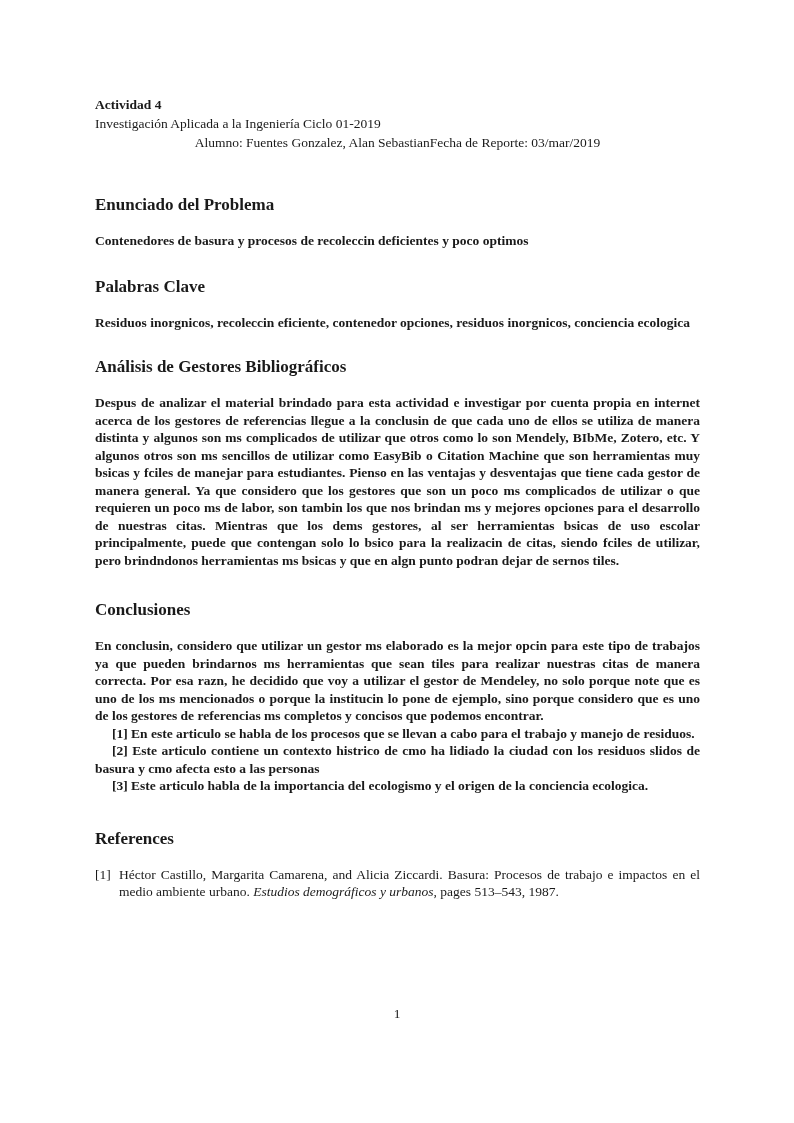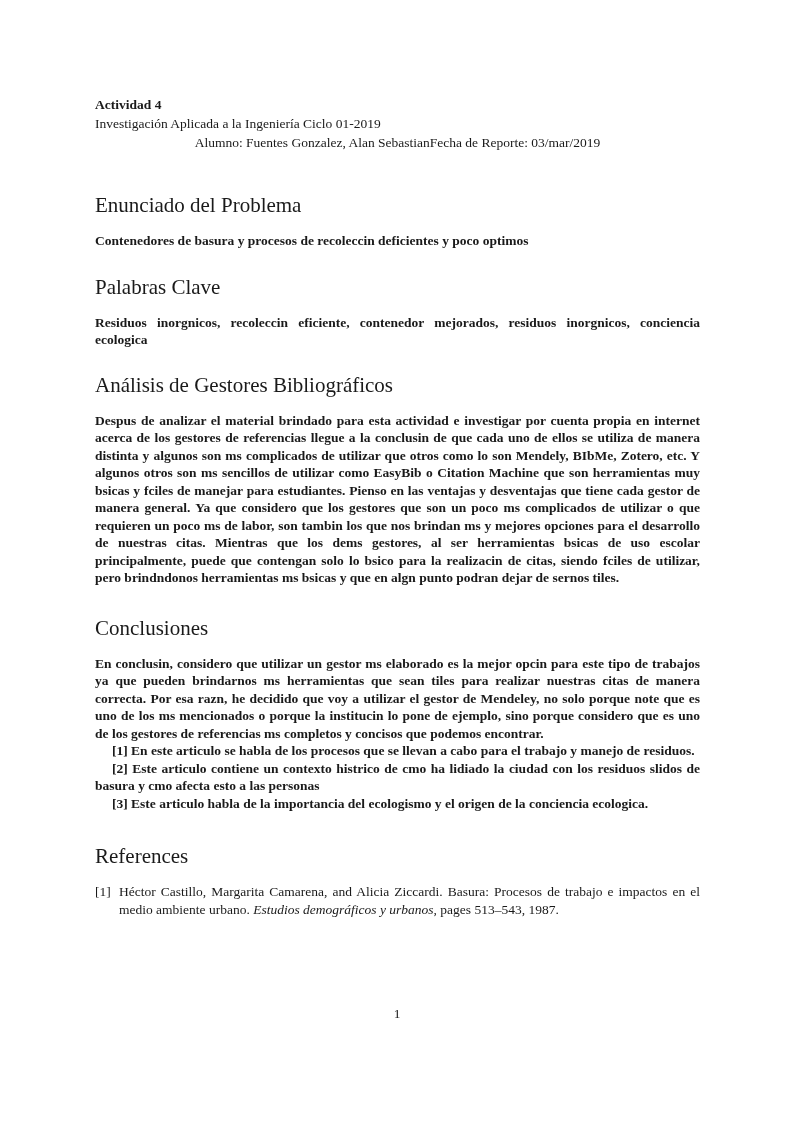--- a/index.html
+++ b/index.html
@@ -18,22 +18,22 @@
     width: 794px;
     height: 952px;
     padding: 95px 94px 0 95px;
   }
   
   .doc-header { font-size: 13.5px; line-height: 19px; }
   .hdr-bold { font-weight: bold; }
   .hdr-row { display: flex; justify-content: center; }
   
   h2.sec-title {
-    font-size: 21px;
-    font-weight: normal;
+    font-size: 17px;
+    font-weight: bold;
     line-height: 22px;
     margin-bottom: 16px;
   }
   .mt-a { margin-top: 42px; }
   .mt-b { margin-top: 26px; }
   .mt-c { margin-top: 25px; }
   .mt-d { margin-top: 30px; }
   .mt-e { margin-top: 33px; }
   p.body-par {
     font-size: 13.5px;
@@ -75,21 +75,21 @@
     </div>
   </header>
 
   <section>
     <h2 class="sec-title mt-a">Enunciado del Problema</h2>
     <p class="body-par">Contenedores de basura y procesos de recoleccin deficientes y poco optimos</p>
   </section>
 
   <section>
     <h2 class="sec-title mt-b">Palabras Clave</h2>
-    <p class="body-par">Residuos inorgnicos, recoleccin eficiente, contenedor mejorados, residuos inorgnicos, conciencia ecologica</p>
+    <p class="body-par">Residuos inorgnicos, recoleccin eficiente, contenedor opciones, residuos inorgnicos, conciencia ecologica</p>
   </section>
 
   <section>
     <h2 class="sec-title mt-c">Análisis de Gestores Bibliográficos</h2>
     <p class="body-par">Despus de analizar el material brindado para esta actividad e investigar por cuenta propia en internet acerca de los gestores de referencias llegue a la conclusin de que cada uno de ellos se utiliza de manera distinta y algunos son ms complicados de utilizar que otros como lo son Mendely, BIbMe, Zotero, etc. Y algunos otros son ms sencillos de utilizar como EasyBib o Citation Machine que son herramientas muy bsicas y fciles de manejar para estudiantes. Pienso en las ventajas y desventajas que tiene cada gestor de manera general. Ya que considero que los gestores que son un poco ms complicados de utilizar o que requieren un poco ms de labor, son tambin los que nos brindan ms y mejores opciones para el desarrollo de nuestras citas. Mientras que los dems gestores, al ser herramientas bsicas de uso escolar principalmente, puede que contengan solo lo bsico para la realizacin de citas, siendo fciles de utilizar, pero brindndonos herramientas ms bsicas y que en algn punto podran dejar de sernos tiles.</p>
   </section>
 
   <section>
     <h2 class="sec-title mt-d">Conclusiones</h2>
     <p class="body-par">En conclusin, considero que utilizar un gestor ms elaborado es la mejor opcin para este tipo de trabajos ya que pueden brindarnos ms herramientas que sean tiles para realizar nuestras citas de manera correcta. Por esa razn, he decidido que voy a utilizar el gestor de Mendeley, no solo porque note que es uno de los ms mencionados o porque la institucin lo pone de ejemplo, sino porque considero que es uno de los gestores de referencias ms completos y concisos que podemos encontrar.</p>

